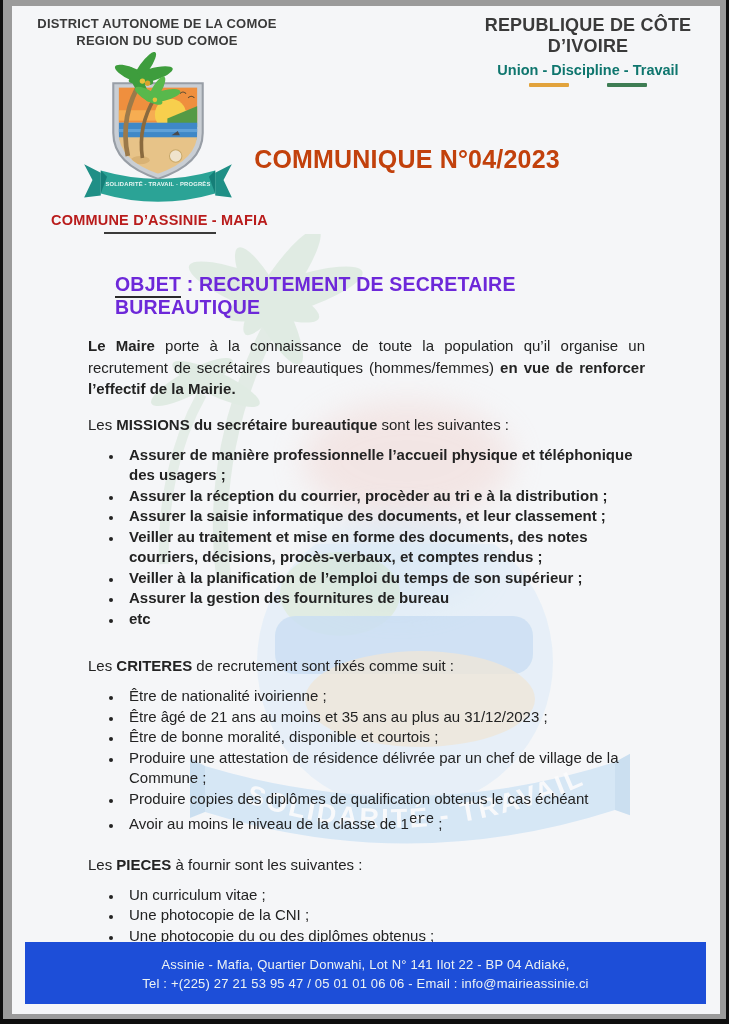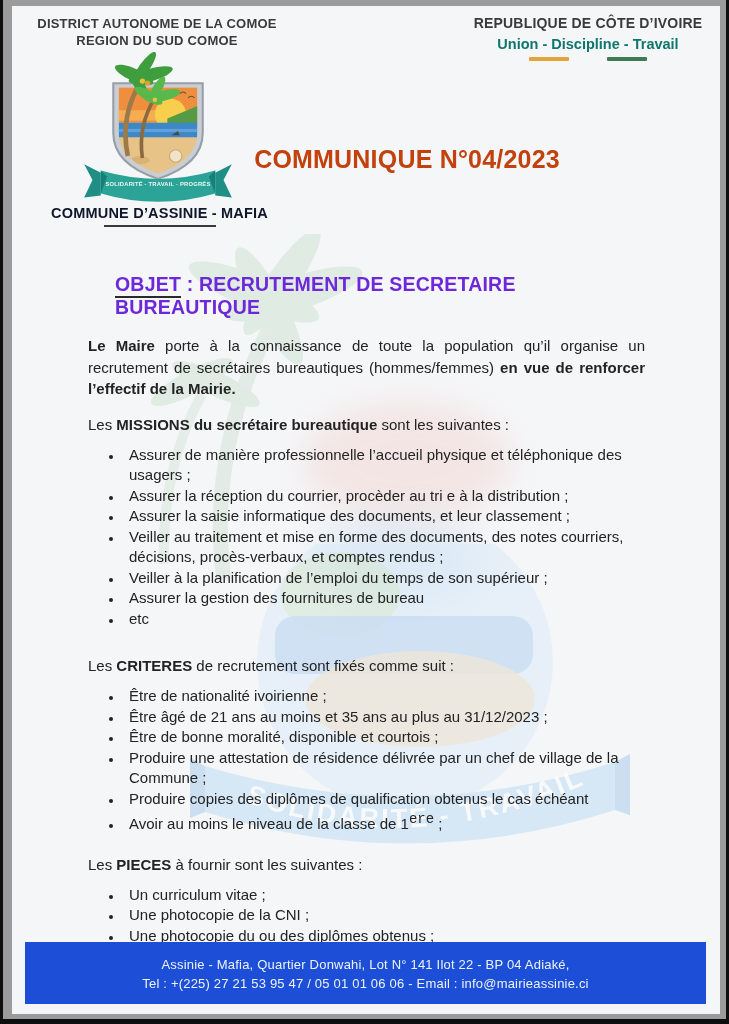--- a/index.html
+++ b/index.html
@@ -3,27 +3,27 @@
 <meta charset="utf-8">
 <style>
   html,body{margin:0;padding:0;}
   body{width:729px;height:1024px;background:#0e0e0e;font-family:"Liberation Sans",sans-serif;position:relative;overflow:hidden;}
   .frame{position:absolute;left:3px;top:0;right:3px;bottom:5px;background:#9b9b9b;}
   .page{position:absolute;left:12px;top:6px;width:708px;height:1008px;background:#f5f6f8;overflow:hidden;}
 
   
   .hdr-left{position:absolute;left:18px;top:9px;width:254px;text-align:center;color:#3a3a3a;font-weight:600;font-size:13px;line-height:17px;letter-spacing:.2px;}
   .hdr-right{position:absolute;left:448px;top:9px;width:256px;text-align:center;color:#3a3a3a;}
-  .hdr-right .l1{font-weight:600;font-size:14px;letter-spacing:.2px;}
+  .hdr-right .l1{font-weight:600;font-size:18px;letter-spacing:.2px;}
   .hdr-right .l2{font-weight:600;font-size:14.5px;margin-top:5px;color:#0f766e;}
   .flagbars{display:flex;justify-content:center;gap:38px;margin-top:5px;}
   .flagbar{width:40px;height:4px;border-radius:1px;}
 
   .logo-wrap{position:absolute;left:68px;top:46px;width:156px;height:156px;}
-  .commune-label{position:absolute;left:25px;top:199px;width:245px;text-align:center;font-weight:bold;font-size:14.5px;color:#0f172a;letter-spacing:.2px;}
+  .commune-label{position:absolute;left:25px;top:206px;width:245px;text-align:center;font-weight:bold;font-size:14.5px;color:#b91c1c;letter-spacing:.2px;}
   .commune-underline{width:112px;height:2px;background:#3a3a3a;margin:4px auto 0 auto;}
 
   .doc-title{position:absolute;left:225px;top:139px;width:340px;text-align:center;font-weight:bold;font-size:25px;color:#c2410c;letter-spacing:.2px;}
 
   
   .wm{position:absolute;pointer-events:none;}
   .wm-palm{left:92px;top:228px;opacity:.18;z-index:0;}
   .wm-emblem{left:178px;top:538px;opacity:.55;z-index:0;}
   .wm-text{left:326px;top:326px;width:220px;text-align:center;z-index:1;color:#c6d8ee;font-weight:bold;font-size:23px;line-height:29px;letter-spacing:1.2px;}
   .blob{position:absolute;border-radius:50%;filter:blur(16px);z-index:0;}
@@ -32,21 +32,21 @@
 
   
   .content{position:absolute;left:76px;top:267px;width:557px;z-index:2;color:#232323;font-size:15px;}
   .objet{margin:0 0 0 27px;font-size:19.5px;font-weight:bold;color:#6d28d9;letter-spacing:.2px;}
   .objet .u{border-bottom:2.5px solid #2a2a2a;padding-bottom:1px;}
   .intro{margin:16px 0 0 0;text-align:justify;line-height:21.5px;}
   .lead{margin:14px 0 0 0;line-height:21px;}
   ul.blist{margin:10px 0 0 0;padding:0 0 0 35px;list-style:disc outside;}
   ul.blist li{line-height:20.5px;padding-left:6px;}
   ul.blist li::marker{font-size:12px;}
-  ul.blist.bold-items li{font-weight:normal;}
+  ul.blist.bold-items li{font-weight:bold;}
   sup{font-size:14px;font-family:Liberation Mono, monospace;}
 
   .sec-criteres .lead{margin-top:26px;}
   .sec-pieces .lead{margin-top:19px;}
 
   
   .footer{position:absolute;left:13px;top:936px;width:681px;height:62px;background:#1d4ed8;z-index:3;color:#edf3f3;text-align:center;font-size:13px;line-height:19px;padding-top:13px;box-sizing:border-box;letter-spacing:.2px;}
 </style>
 </head>
 <body>

